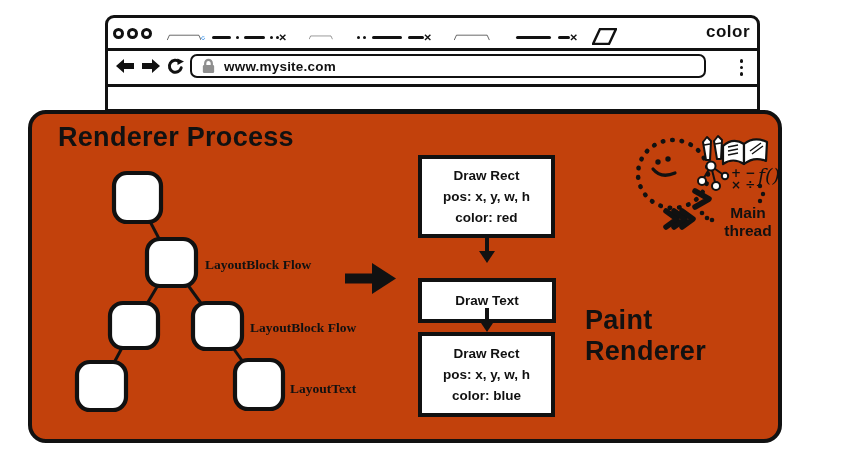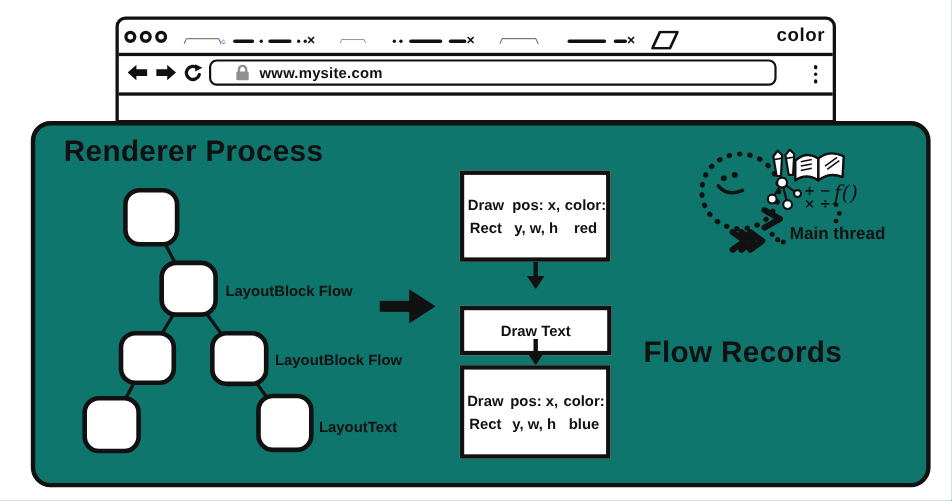--- a/index.html
+++ b/index.html
@@ -15,33 +15,33 @@
   .tab-outline{position:absolute;left:0;top:0;pointer-events:none;}
   .tab > *{position:relative;}
   .dash{height:3px;background:#111;border-radius:2px;flex:0 0 auto;}
   .dotp{width:3px;height:3px;background:#111;border-radius:50%;flex:0 0 auto;}
   .close-x{margin-left:auto;font-size:10px;font-weight:bold;line-height:1;cursor:default;}
   .new-tab{position:absolute;left:484px;top:10px;width:25px;height:17px;}
   .brand{position:absolute;right:7px;top:4px;font-size:17px;font-weight:bold;letter-spacing:.5px;}
   .nav-strip{position:absolute;left:0;top:30px;right:0;height:36px;border-bottom:3px solid #111;}
   .nav-btn{position:absolute;top:11px;width:18px;height:14px;}
   .url-bar{position:absolute;left:82px;top:6px;width:516px;height:24px;border:2.5px solid #111;
-    border-radius:7px;display:flex;align-items:center;gap:7px;padding:0 20px;box-sizing:border-box;background:#fff;}
+    border-radius:7px;display:flex;align-items:center;gap:7px;padding:0 8px;box-sizing:border-box;background:#fff;}
   .url-text{font-size:13.5px;font-weight:bold;letter-spacing:.2px;}
   .kebab{position:absolute;right:12px;top:9px;display:flex;flex-direction:column;gap:3.2px;padding:2px;}
   .kebab i{width:3.5px;height:3.5px;background:#111;border-radius:50%;}
   
-  .panel{position:absolute;left:28px;top:110px;width:818px;height:333px;border:4px solid #111;
-    border-radius:18px;background:#0f766e;z-index:2;box-sizing:border-box;}
+  .panel{position:absolute;left:28px;top:110px;width:754px;height:333px;border:4px solid #111;
+    border-radius:18px;background:#c2410c;z-index:2;box-sizing:border-box;}
   .panel-title{position:absolute;left:26px;top:8px;font-size:27px;font-weight:bold;letter-spacing:.3px;}
   .tree-svg{position:absolute;left:36px;top:51px;}
-  .tree-label{position:absolute;font-size:13.5px;font-weight:bold;white-space:nowrap;}
+  .tree-label{position:absolute;font-size:13.5px;font-weight:bold;white-space:nowrap;font-family:Liberation Serif, serif;}
   .flow-arrow{position:absolute;left:313px;top:148px;}
   .paint-box{position:absolute;border:4px solid #111;background:#fff;box-sizing:border-box;
-    display:flex;flex-direction:row;justify-content:center;align-items:center;
+    display:flex;flex-direction:column;justify-content:center;align-items:center;
     text-align:center;font-size:13.5px;font-weight:bold;line-height:21px;}
   .paint-arrow{position:absolute;left:447px;}
   .paint-heading{position:absolute;left:553px;top:191px;font-size:27px;font-weight:bold;letter-spacing:.3px;}
   .doodle{position:absolute;left:592px;top:19px;pointer-events:none;}
   .main-thread-label{position:absolute;left:686px;top:90px;font-size:15.5px;font-weight:bold;text-align:center;}
 </style>
 </head>
 <body>
 
 <div class="stage">
@@ -166,21 +166,21 @@
     <svg class="paint-arrow" style="top:194px;" width="16" height="24" viewBox="0 0 16 24">
       <rect x="6" y="0" width="4" height="13" fill="#111"></rect>
       <polygon points="0,12 16,12 8,24" fill="#111"></polygon>
     </svg>
     <div class="paint-box" style="left:386px;top:218px;width:137px;height:85px;">
       <div>Draw Rect</div>
       <div>pos: x, y, w, h</div>
       <div>color: blue</div>
     </div>
 
-    <div class="paint-heading">Flow Records</div>
+    <div class="paint-heading">Paint Renderer</div>
 
     <svg class="doodle" width="218" height="100" viewBox="0 0 218 100">
       <ellipse cx="49" cy="41" rx="35" ry="34" fill="none" stroke="#111" stroke-width="4.6" stroke-dasharray="0.5 9" stroke-linecap="round"></ellipse>
       <g>
         <circle cx="34" cy="29" r="2.7" fill="#111"></circle>
         <circle cx="44" cy="26" r="2.7" fill="#111"></circle>
         <path d="M 29,36 Q 37,46 51,40" fill="none" stroke="#111" stroke-width="3.2" stroke-linecap="round"></path>
       </g>
       <g fill="#fff" stroke="#111" stroke-width="2" stroke-linejoin="round">
         <path d="M 82,27 L 79,9 L 83,4 L 87,8 L 86,27 Z"></path>

